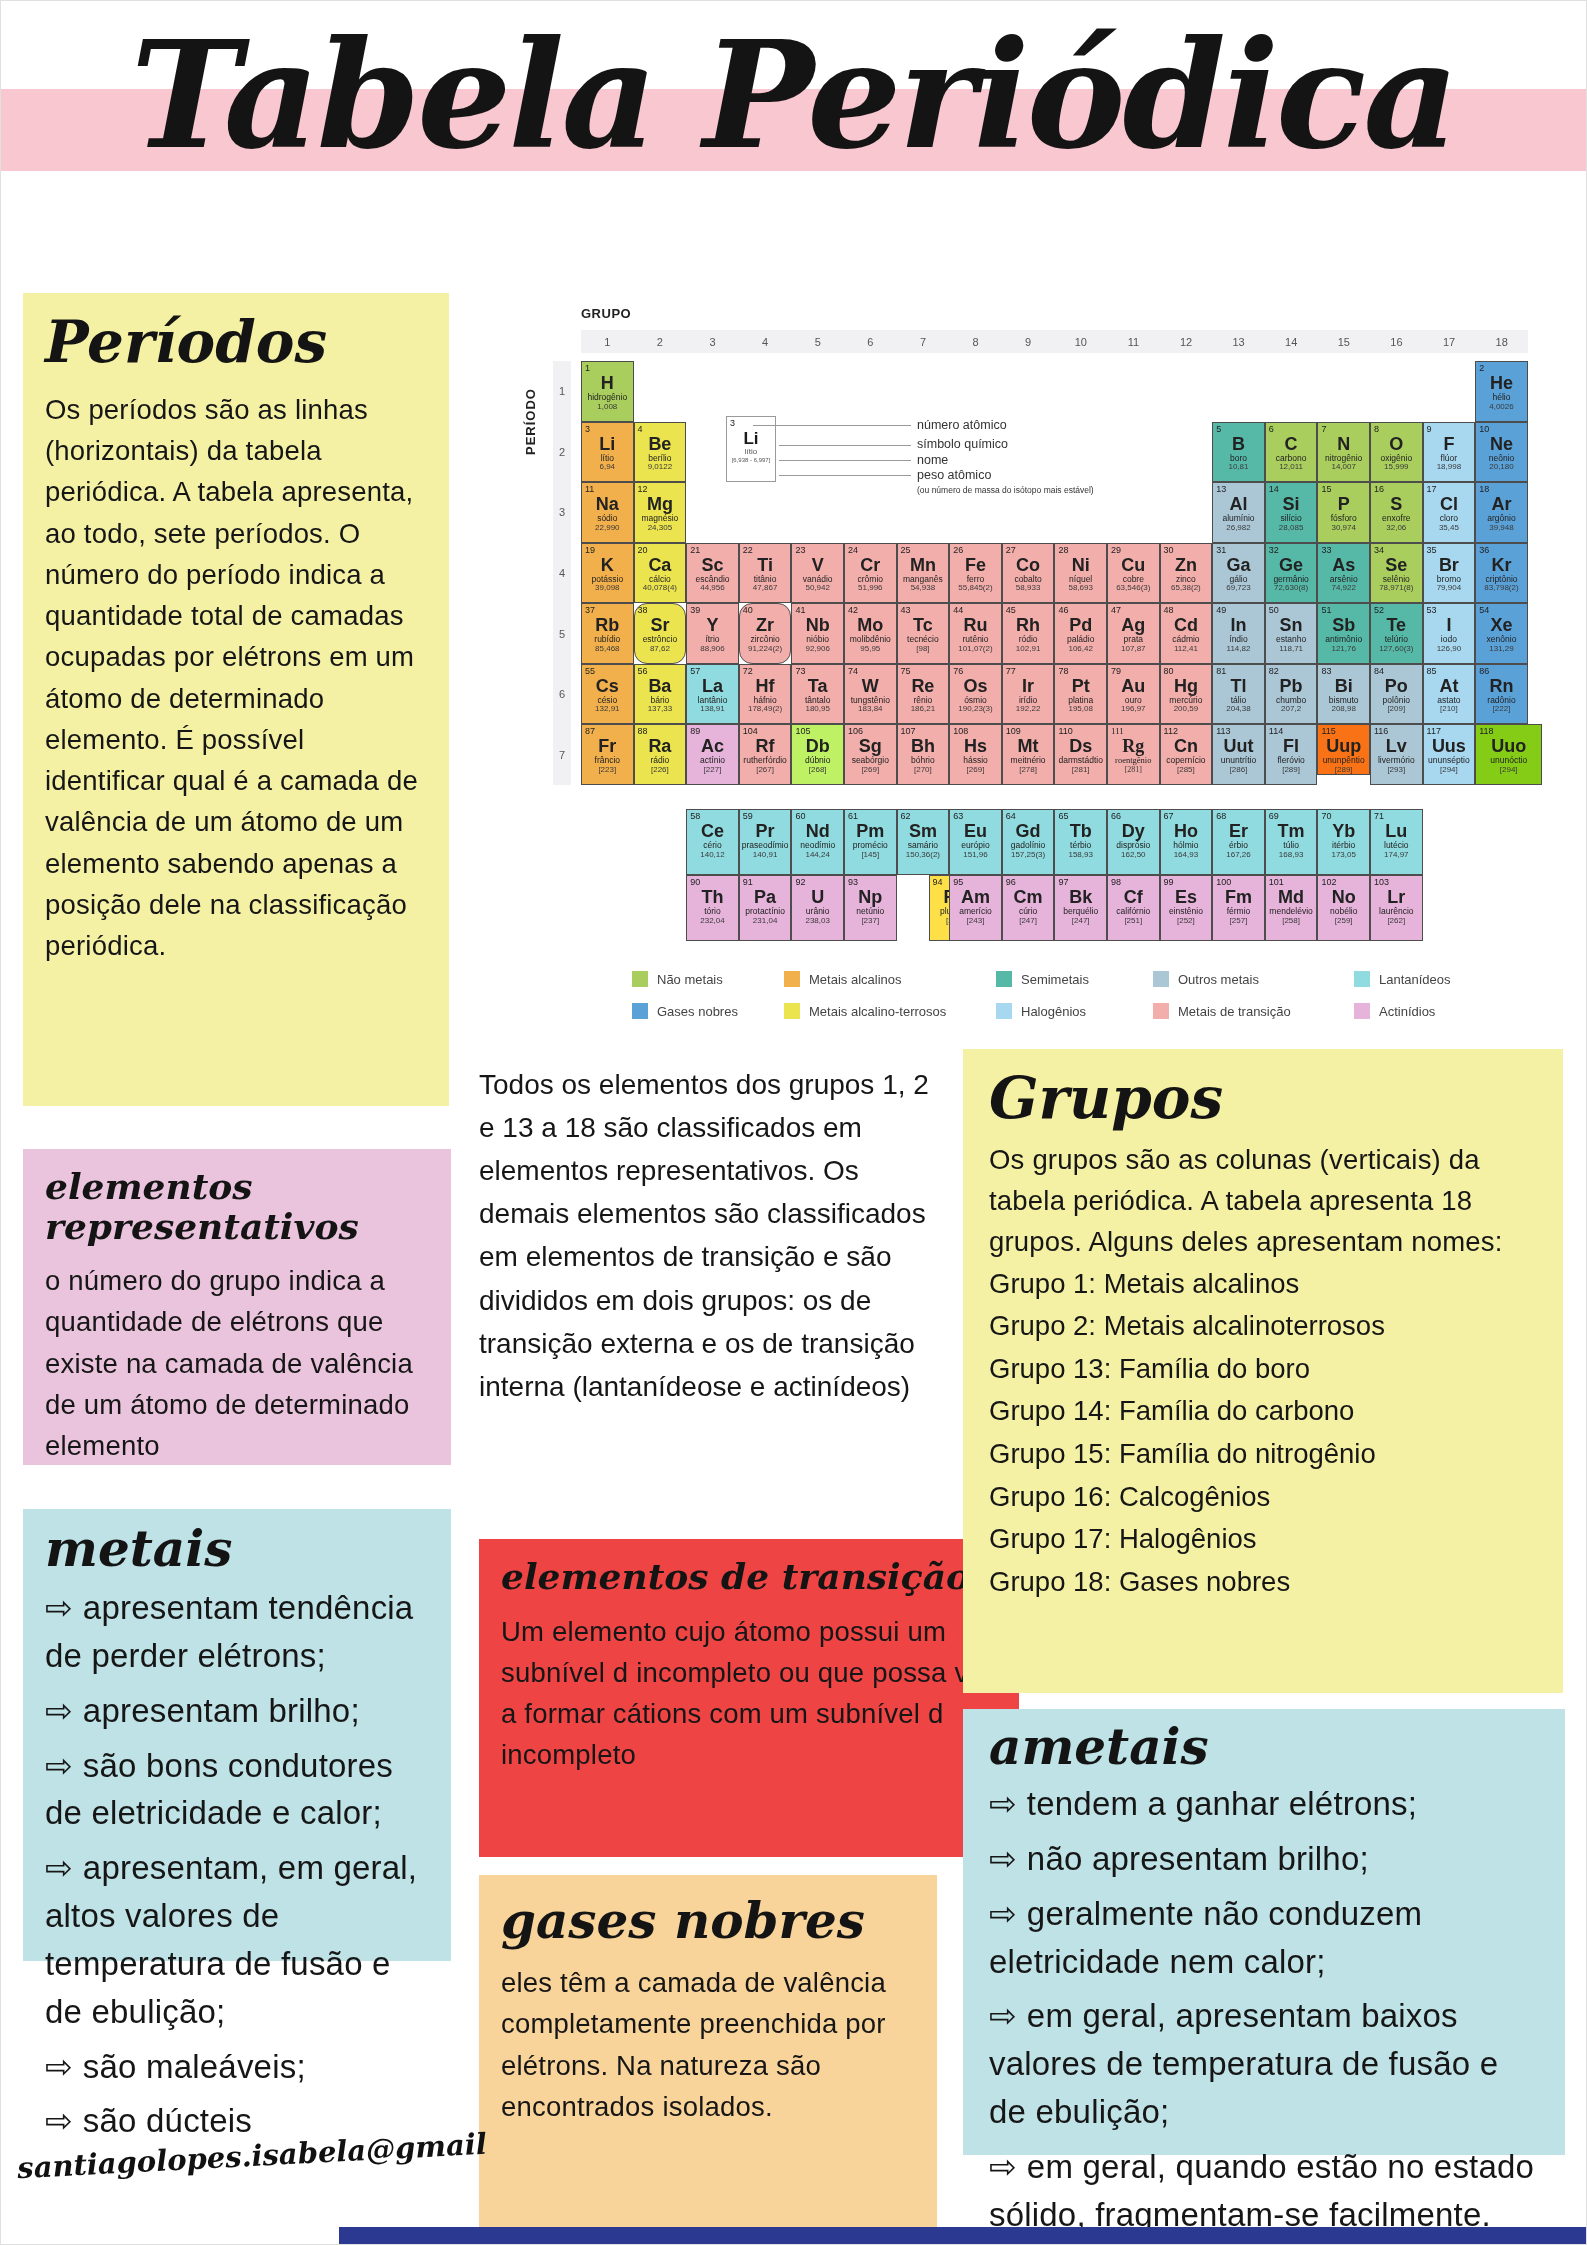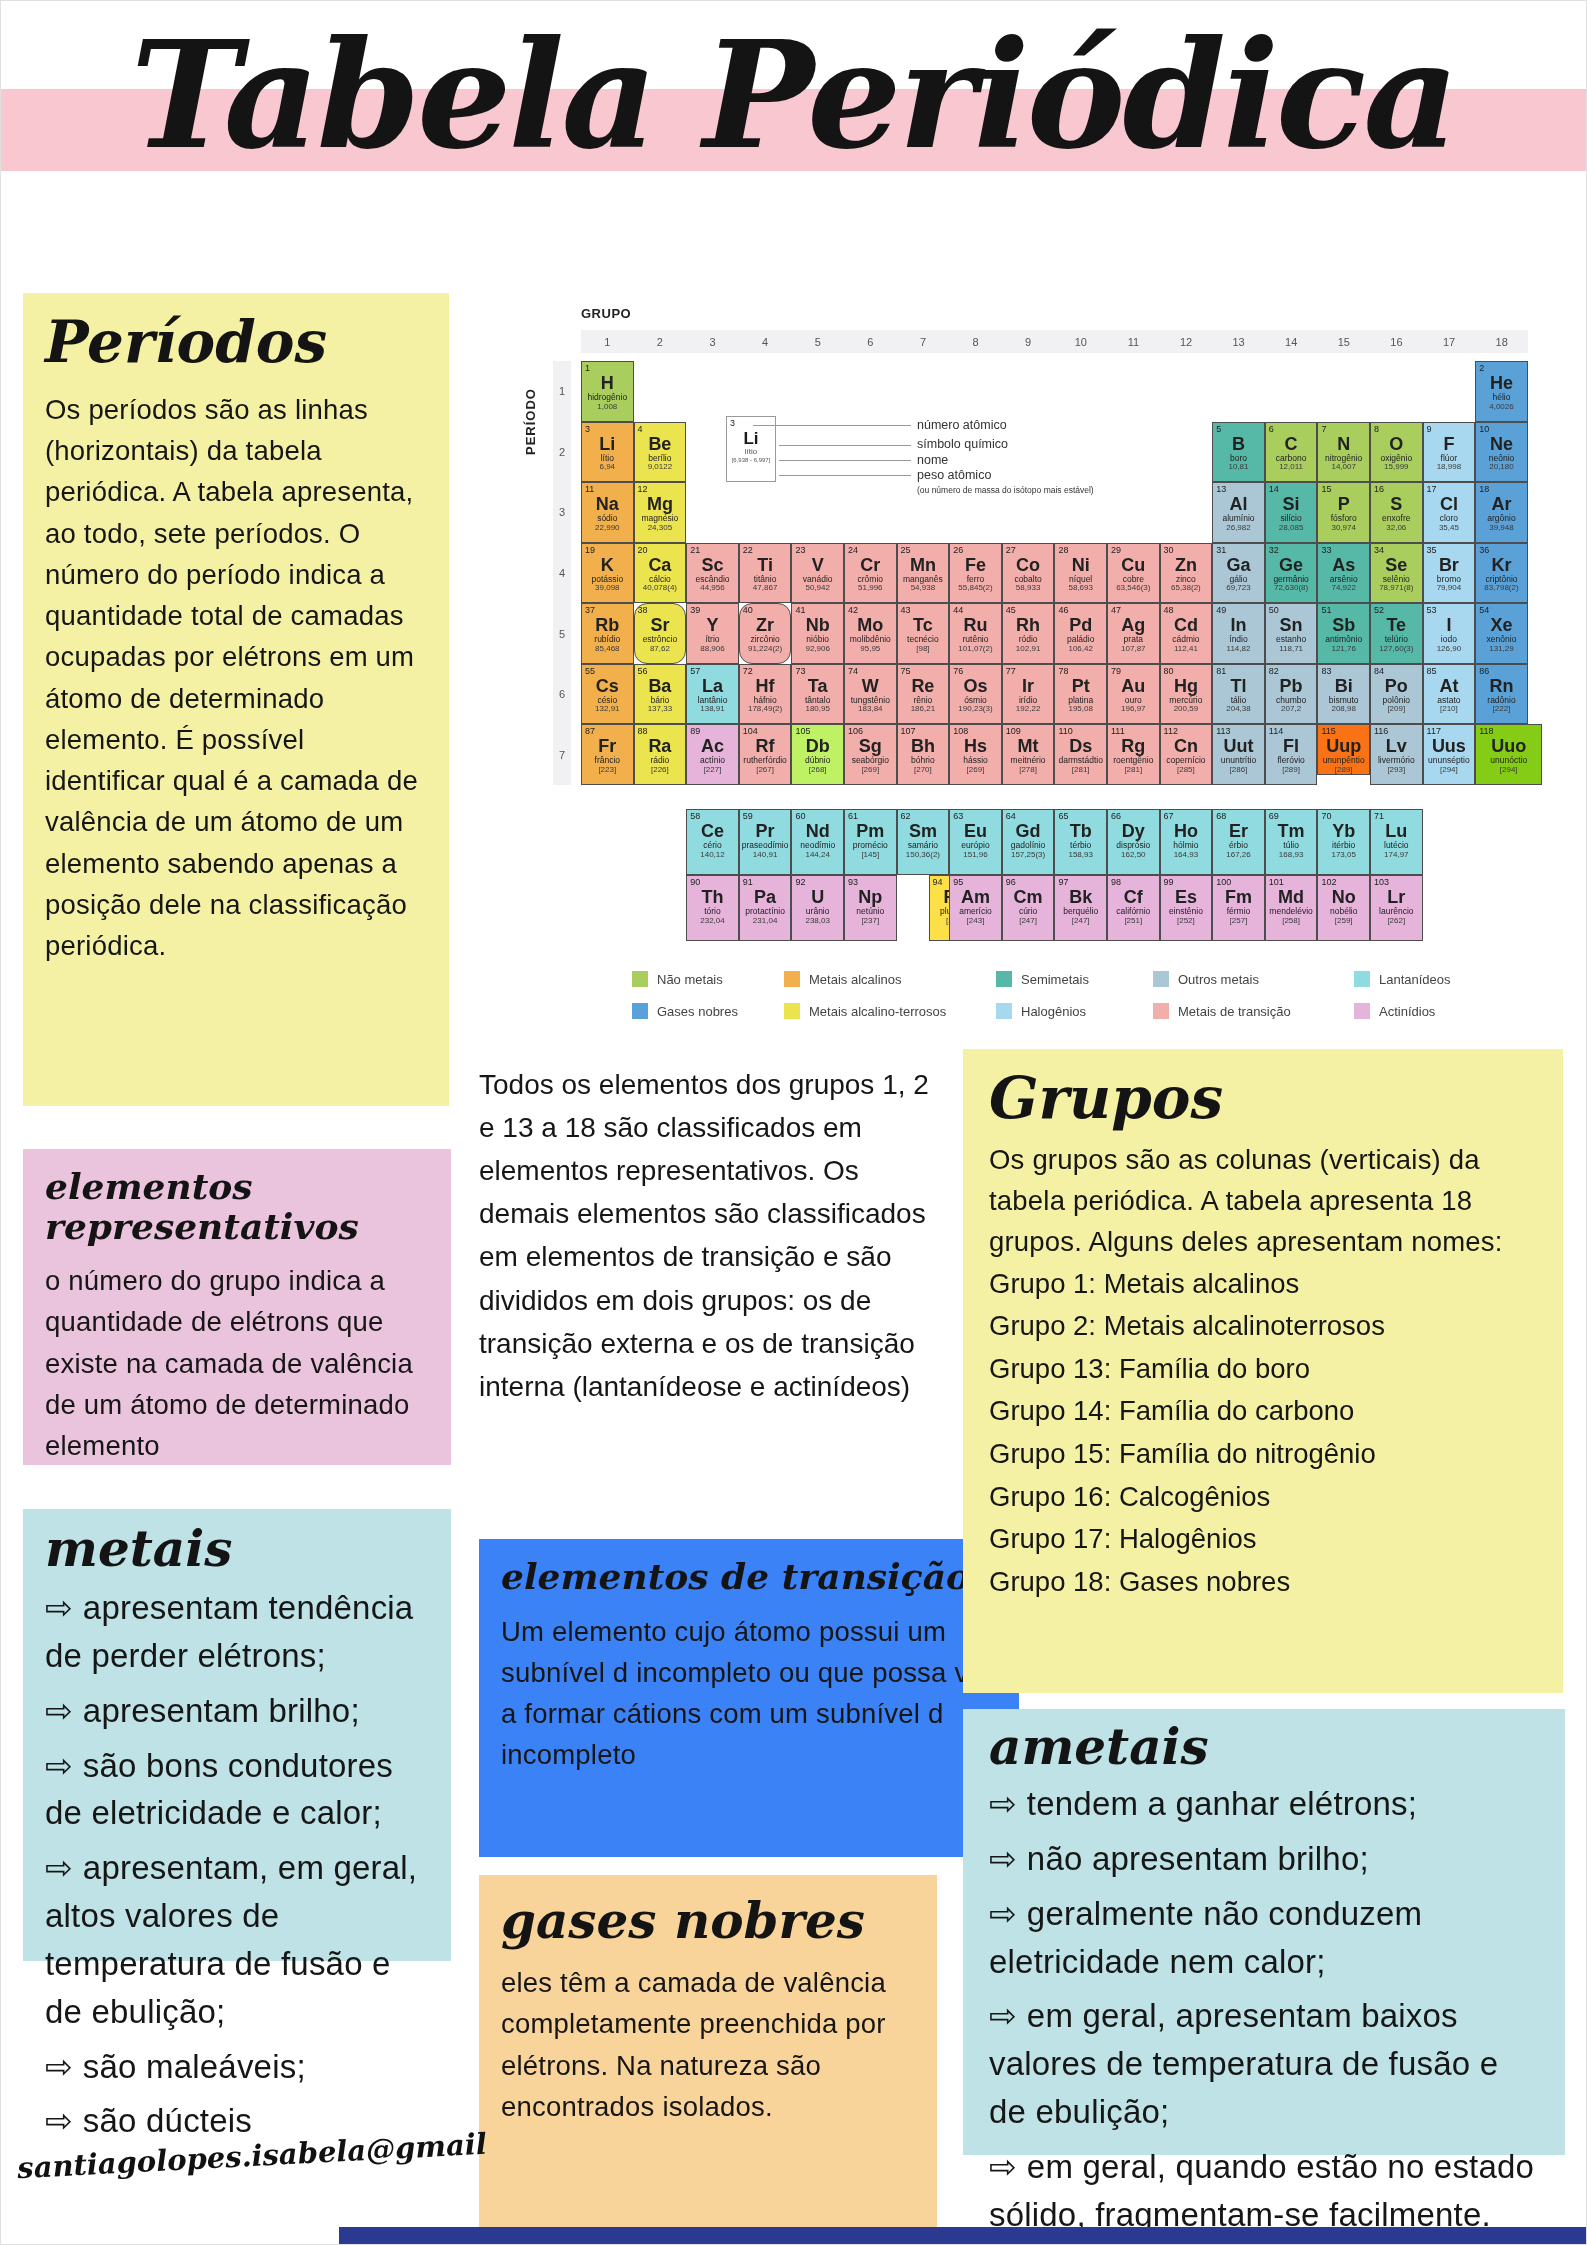--- a/index.html
+++ b/index.html
@@ -588,21 +588,21 @@
           <span class="sym">Mt</span>
           <span class="nm">meitnério</span>
           <span class="ms">[278]</span>
         </div>
         <div class="el" style="left: 553.4px; top: 428px; width: 52.6px; height: 60.5px; background: rgb(242, 174, 171);">
           <span class="n">110</span>
           <span class="sym">Ds</span>
           <span class="nm">darmstádtio</span>
           <span class="ms">[281]</span>
         </div>
-        <div class="el" style="left: 606px; top: 428px; width: 52.6px; height: 60.5px; background: rgb(242, 174, 171);">
+        <div class="el" style="left: 606px; top: 428px; width: 52.6px; height: 60.5px; background: rgb(242, 174, 171); font-family: Liberation Serif, serif;">
           <span class="n">111</span>
           <span class="sym">Rg</span>
           <span class="nm">roentgênio</span>
           <span class="ms">[281]</span>
         </div>
         <div class="el" style="left: 658.6px; top: 428px; width: 52.6px; height: 60.5px; background: rgb(242, 174, 171);">
           <span class="n">112</span>
           <span class="sym">Cn</span>
           <span class="nm">copernício</span>
           <span class="ms">[285]</span>
@@ -890,21 +890,21 @@
         <div class="bullet"><span class="arr">⇨</span><span>apresentam brilho;</span></div>
         <div class="bullet"><span class="arr">⇨</span><span>são bons condutores de eletricidade e calor;</span></div>
         <div class="bullet"><span class="arr">⇨</span><span>apresentam, em geral, altos valores de temperatura de fusão e de ebulição;</span></div>
         <div class="bullet"><span class="arr">⇨</span><span>são maleáveis;</span></div>
         <div class="bullet"><span class="arr">⇨</span><span>são dúcteis</span></div>
       </div>
   </div>
 
   <div class="midtext">Todos os elementos dos grupos 1, 2 e 13 a 18 são classificados em elementos representativos. Os demais elementos são classificados em elementos de transição e são divididos em dois grupos: os de transição externa e os de transição interna (lantanídeose e actinídeos)</div>
 
-  <div class="box" id="box-trans" style="left: 478px; top: 1538px; width: 540px; height: 318px; background: #3b82f6;">
+  <div class="box" id="box-trans" style="left: 478px; top: 1538px; width: 540px; height: 318px; background: #ef4444;">
     <div class="script-h h-md">elementos de transição</div>
     <div class="hand">Um elemento cujo átomo possui um subnível d incompleto ou que possa vir a formar cátions com um subnível d incompleto</div>
   </div>
 
   <div class="box" id="box-gases" style="left: 478px; top: 1874px; width: 458px; height: 358px; background: rgb(249, 212, 154);">
     <div class="script-h h-lg">gases nobres</div>
     <div class="hand">eles têm a camada de valência completamente preenchida por elétrons. Na natureza são encontrados isolados.</div>
   </div>
 
   <div class="box" id="box-grupos" style="left: 962px; top: 1048px; width: 600px; height: 644px; padding-left: 26px; padding-right: 26px; background: rgb(245, 241, 164);">

